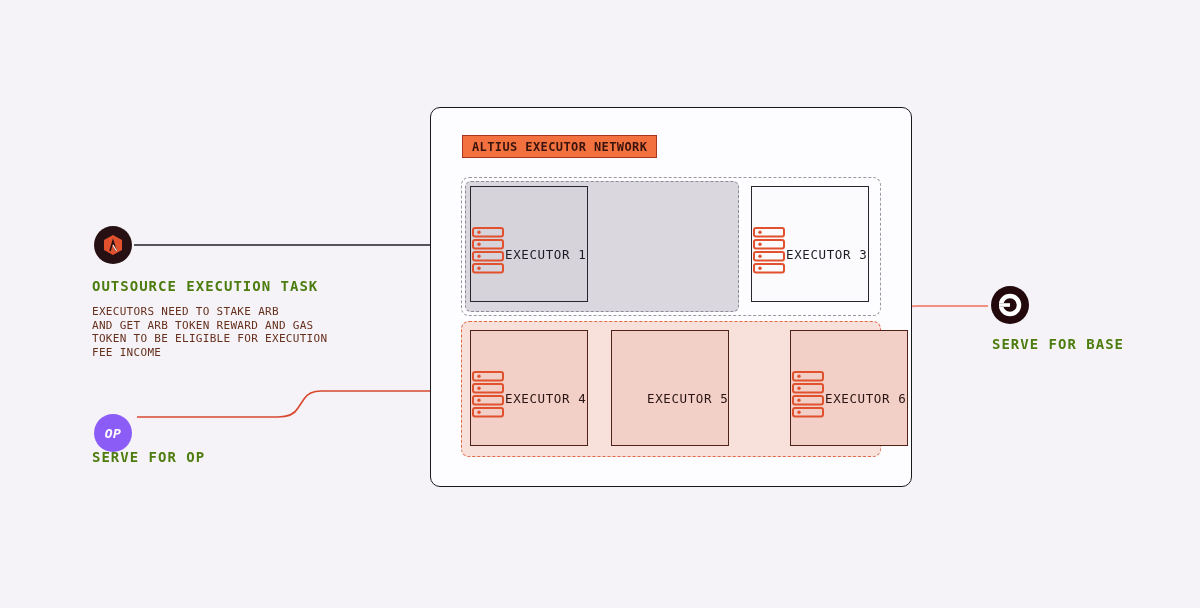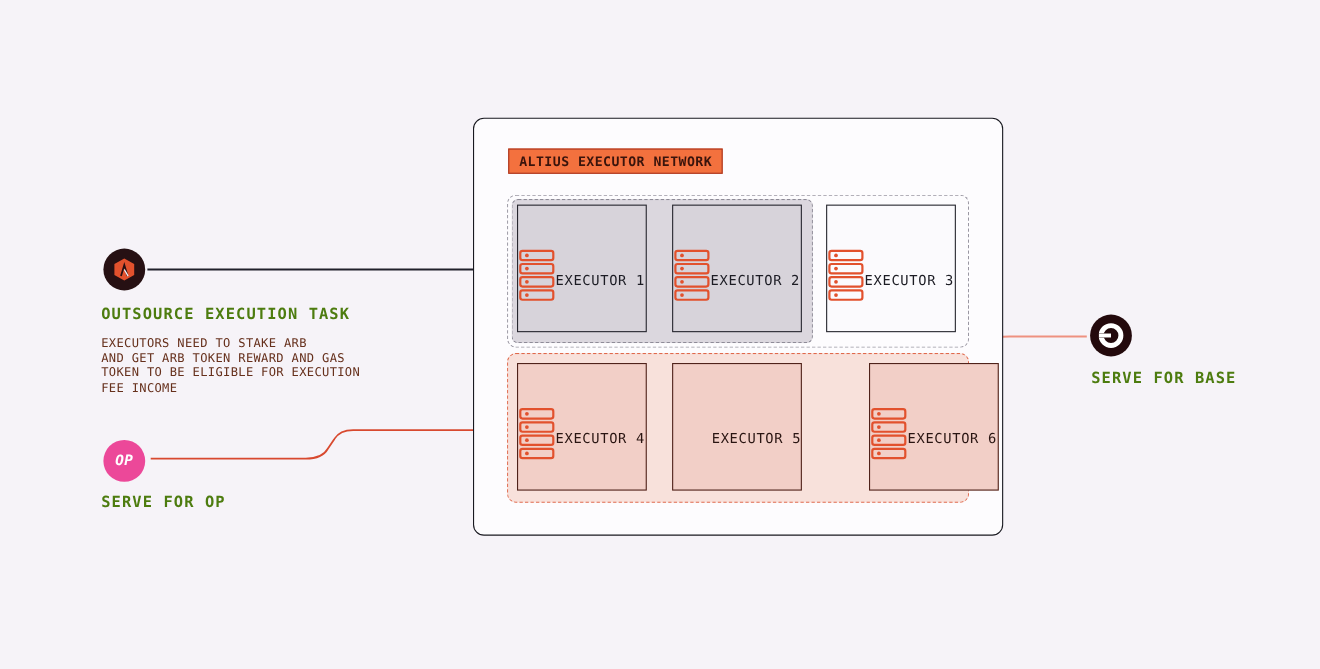--- a/index.html
+++ b/index.html
@@ -103,21 +103,21 @@
   
   .chain-circle {
     position: absolute;
     width: 38px; height: 38px;
     border-radius: 50%;
     display: flex;
     align-items: center;
     justify-content: center;
   }
   .arb-circle  { left: 94px;  top: 226px; background: #261013; }
-  .op-circle   { left: 94px;  top: 400px; background: #ec4899; }
+  .op-circle   { left: 94px;  top: 414px; background: #8b5cf6; }
   .base-circle { left: 991px; top: 286px; background: #23090c; }
 
   .op-text {
     color: #ffffff;
     font-size: 13px;
     font-weight: bold;
     font-style: italic;
     letter-spacing: 0.5px;
   }
 
@@ -184,37 +184,20 @@
       <g fill="#e2512d">
         <circle cx="8" cy="6.2" r="1.7"></circle>
         <circle cx="8" cy="18.2" r="1.7"></circle>
         <circle cx="8" cy="30.2" r="1.7"></circle>
         <circle cx="8" cy="42.2" r="1.7"></circle>
       </g>
     </svg>
     <span class="label">EXECUTOR 1</span>
   </div>
 
-  <div class="exec exec-gray e2">
-    <svg class="server-icon" width="34" height="50" viewBox="0 0 34 50">
-      <g stroke="#e2512d" stroke-width="2" fill="none">
-        <rect x="2" y="2" width="30" height="8.5" rx="2"></rect>
-        <rect x="2" y="14" width="30" height="8.5" rx="2"></rect>
-        <rect x="2" y="26" width="30" height="8.5" rx="2"></rect>
-        <rect x="2" y="38" width="30" height="8.5" rx="2"></rect>
-      </g>
-      <g fill="#e2512d">
-        <circle cx="8" cy="6.2" r="1.7"></circle>
-        <circle cx="8" cy="18.2" r="1.7"></circle>
-        <circle cx="8" cy="30.2" r="1.7"></circle>
-        <circle cx="8" cy="42.2" r="1.7"></circle>
-      </g>
-    </svg>
-    <span class="label">EXECUTOR 2</span>
-  </div>
 
   <div class="exec exec-white e3">
     <svg class="server-icon" width="34" height="50" viewBox="0 0 34 50">
       <g stroke="#e2512d" stroke-width="2" fill="none">
         <rect x="2" y="2" width="30" height="8.5" rx="2"></rect>
         <rect x="2" y="14" width="30" height="8.5" rx="2"></rect>
         <rect x="2" y="26" width="30" height="8.5" rx="2"></rect>
         <rect x="2" y="38" width="30" height="8.5" rx="2"></rect>
       </g>
       <g fill="#e2512d">

